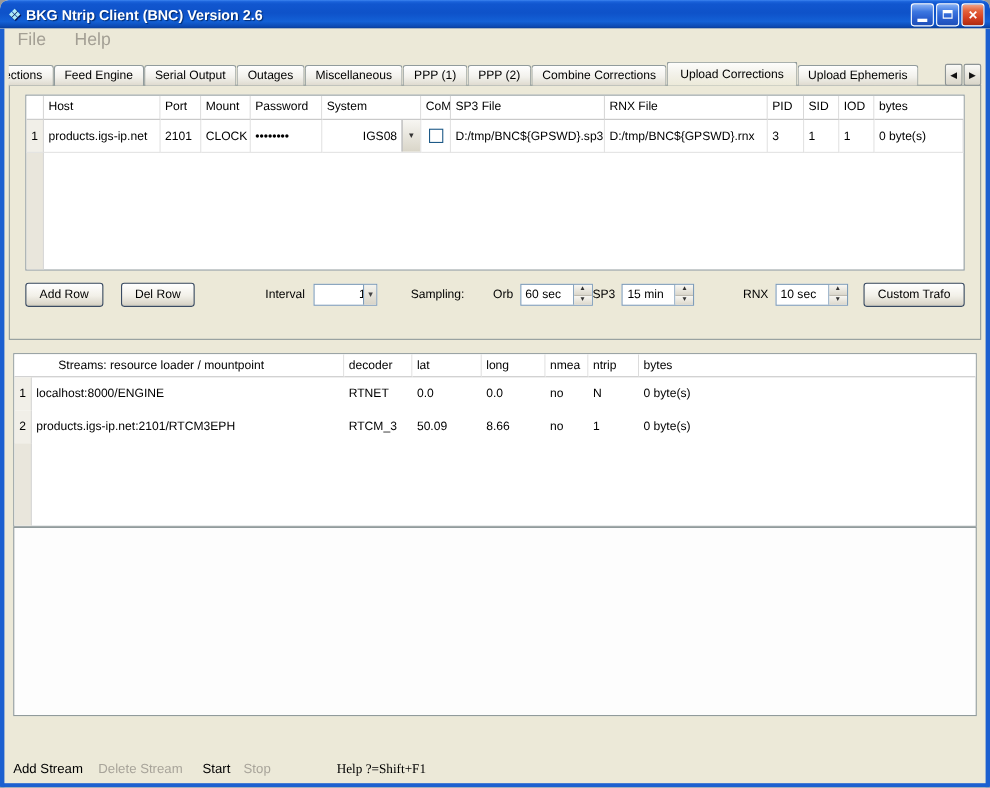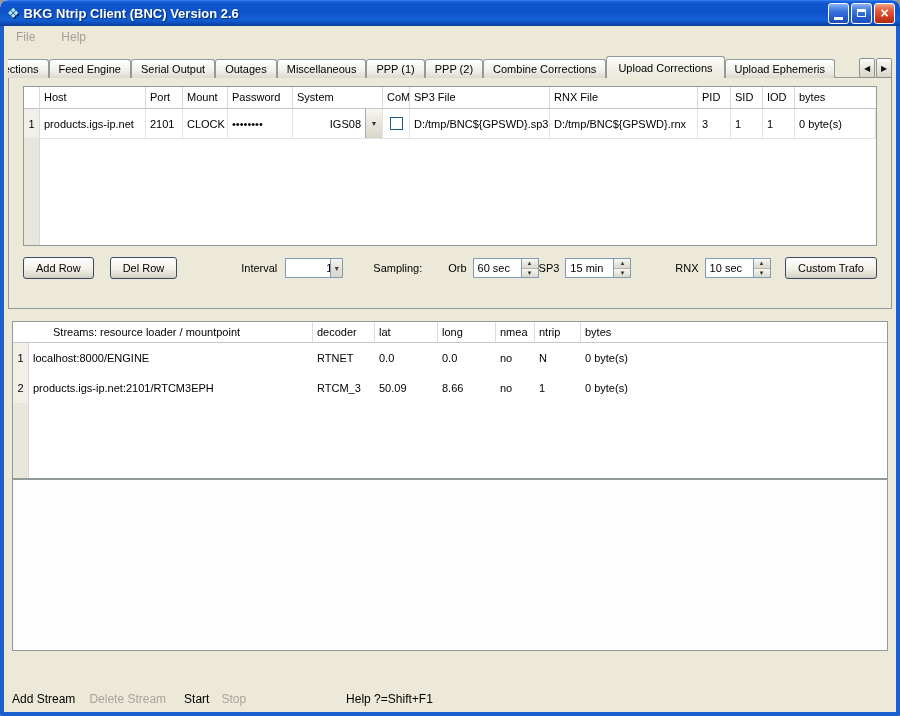--- a/index.html
+++ b/index.html
@@ -36,21 +36,21 @@
 
   
   .content {
     flex:1; min-height:0;
     border:4px solid #1c60d0; border-top:none;
     background:#ece9d8;
     display:flex; flex-direction:column;
   }
 
   .menubar { flex:0 0 22px; display:flex; align-items:center; padding-left:8px; gap:18px; }
-  .menu-item { font-size:12px; color:#a39f94; padding:2px 4px; }
+  .menu-item { font-size:16px; color:#a39f94; padding:2px 4px; }
 
   
   .tabstrip-row { margin:7px 4px 0 4px; display:flex; align-items:flex-end; height:23px; position:relative; z-index:2; }
   .tabstrip { display:flex; align-items:flex-end; flex:1; overflow:hidden; height:23px; }
   .tab {
     height:19px; line-height:18px; padding:0 9px; font-size:11px; white-space:nowrap;
     background:linear-gradient(180deg,#ffffff 0%,#f2f1ec 55%,#ddd9cd 100%);
     border:1px solid #919b9c; border-bottom:none; border-radius:3px 3px 0 0;
     color:#000;
   }
@@ -152,21 +152,21 @@
     background:linear-gradient(180deg,#ffffff 0%,#f0efe9 55%,#ddd9cd 100%);
     border:1px solid #919b9c; border-bottom:none; border-radius:3px 3px 0 0; white-space:nowrap;
   }
   .btab.active { height:20px; line-height:19px; background:#fdfdfd; border-bottom:1px solid #fdfdfd; margin-bottom:-1px; z-index:3; position:relative; }
   .log { margin:0 8px; flex:0 0 172px; background:#fdfdfd; border:1px solid #919b9c; }
 
   
   .statusbar { margin-top:auto; flex:0 0 26px; display:flex; align-items:center; font-size:12px; padding:0 8px; }
   .sb-item { white-space:nowrap; }
   .sb-item.disabled { color:#a8a49a; }
-  .sb-del{margin-left:14px;} .sb-start{margin-left:18px;} .sb-stop{margin-left:12px;} .sb-help{margin-left:100px;}
+  .sb-del{margin-left:14px;} .sb-start{margin-left:18px;} .sb-stop{margin-left:12px;} .sb-help{margin-left:60px;font-family:Liberation Serif, serif;}
 </style>
 </head>
 <body>
 
 <div class="window">
 
   <div class="titlebar">
     <span class="app-icon">❖</span>
     <span class="title-text">BKG Ntrip Client (BNC) Version 2.6</span>
     <span class="win-buttons">

